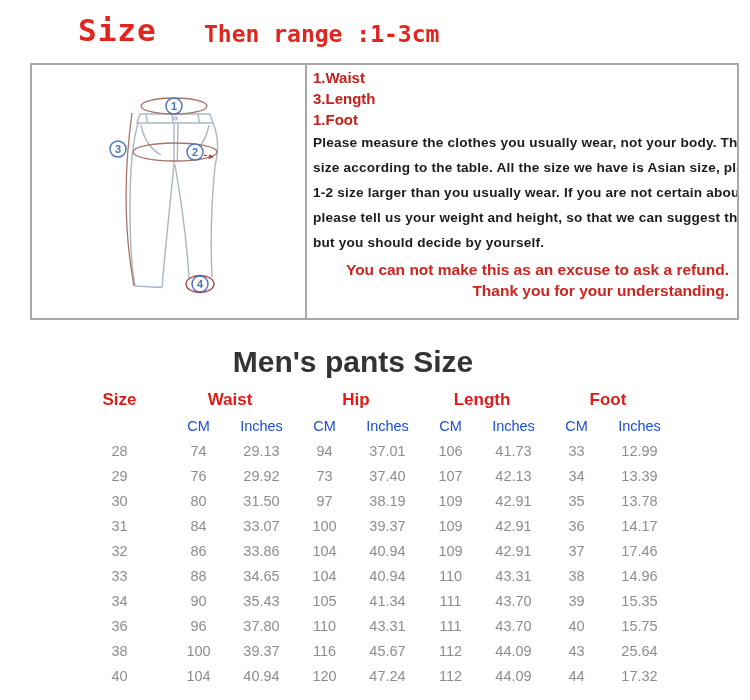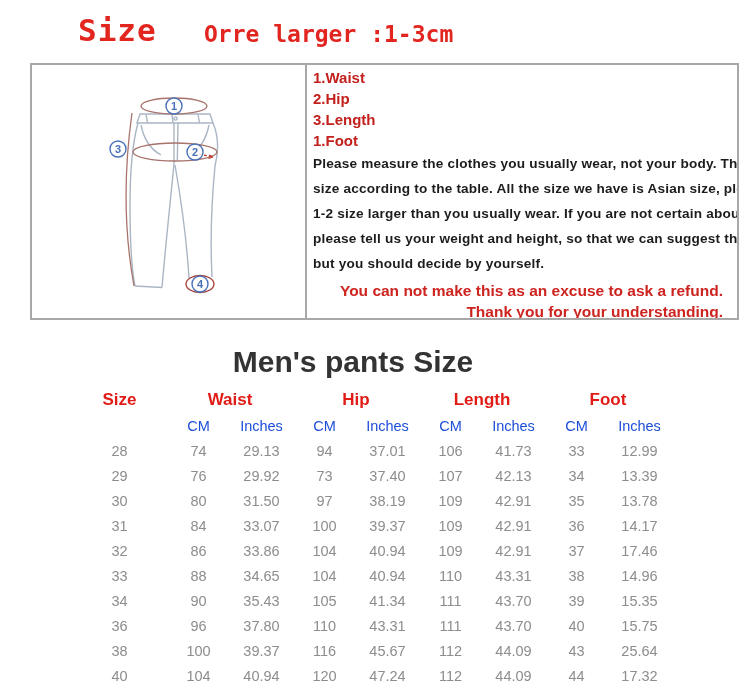--- a/index.html
+++ b/index.html
@@ -17,21 +17,21 @@
     position:absolute;left:204px;top:21px;
     font-family:"DejaVu Sans Mono",monospace;
     font-weight:bold;font-size:23px;color:#e2251f;
   }
   
   .measure-box{
     position:absolute;left:30px;top:63px;width:705px;height:253px;
     border:2px solid #a8a8a8;display:flex;background:#fff;
   }
   .diagram-cell{width:273px;border-right:2px solid #a8a8a8;position:relative;}
-  .info-cell{flex:1;padding:2px 14px 0 6px;overflow:hidden;}
+  .info-cell{flex:1;padding:2px 8px 0 6px;overflow:hidden;}
   .measure-label{
     color:#c2211d;font-weight:bold;font-size:15px;line-height:21px;
   }
   .instr-line{
     color:#1c1c1c;font-weight:bold;font-size:13.6px;line-height:25px;
     letter-spacing:.2px;white-space:nowrap;
   }
   .warn-line{
     color:#cd2420;font-weight:bold;font-size:15.5px;line-height:21px;
     margin-top:0;
@@ -51,21 +51,21 @@
     text-align:center;padding:0;white-space:nowrap;
   }
   th.group-th{color:#e11b16;font-size:17px;font-weight:bold;height:24px;vertical-align:top;}
   th.sub-th{color:#1d4ed8;font-size:14.5px;font-weight:normal;height:24px;vertical-align:middle;}
   td.data-td{color:#8d8d8d;font-size:14.5px;font-weight:normal;height:25px;}
 </style>
 </head>
 <body>
 
 <div class="brand-size">Size</div>
-<div class="tolerance">Orre larger :1-3cm</div>
+<div class="tolerance">Then range :1-3cm</div>
 
 <div class="measure-box">
   <div class="diagram-cell">
     <svg width="271" height="249" viewBox="0 0 271 249">
       <g fill="none" stroke="#aab6c4" stroke-width="1.4">
 
         <path d="M108,49 L178,49 L181,58 L105,58 Z"></path>
         <path d="M114,49.5 l1.5,8.5 M140,49.5 l1,8.5 M166,49.5 l1.5,8.5"></path>
 
         <path d="M142,58 L142,99 M146,58 L145.3,95"></path>
@@ -107,21 +107,20 @@
         <g>
           <circle cx="168" cy="219" r="8" fill="none" stroke="#4a72b8" stroke-width="1.4"></circle>
           <text x="168" y="219" dy="3.8" fill="#4a72b8">4</text>
         </g>
       </g>
     </svg>
   </div>
   <div class="info-cell">
     <div>
         <div class="measure-label">1.Waist</div>
-        <div class="measure-label">2.Hip</div>
         <div class="measure-label">3.Length</div>
         <div class="measure-label">1.Foot</div>
       </div>
     <div>
         <div class="instr-line">Please measure the clothes you usually wear, not your body. Then choose</div>
         <div class="instr-line">size according to the table. All the size we have is Asian size, please choose</div>
         <div class="instr-line">1-2 size larger than you usually wear. If you are not certain about the size,</div>
         <div class="instr-line">please tell us your weight and height, so that we can suggest the size for you,</div>
         <div class="instr-line">but you should decide by yourself.</div>
       </div>

